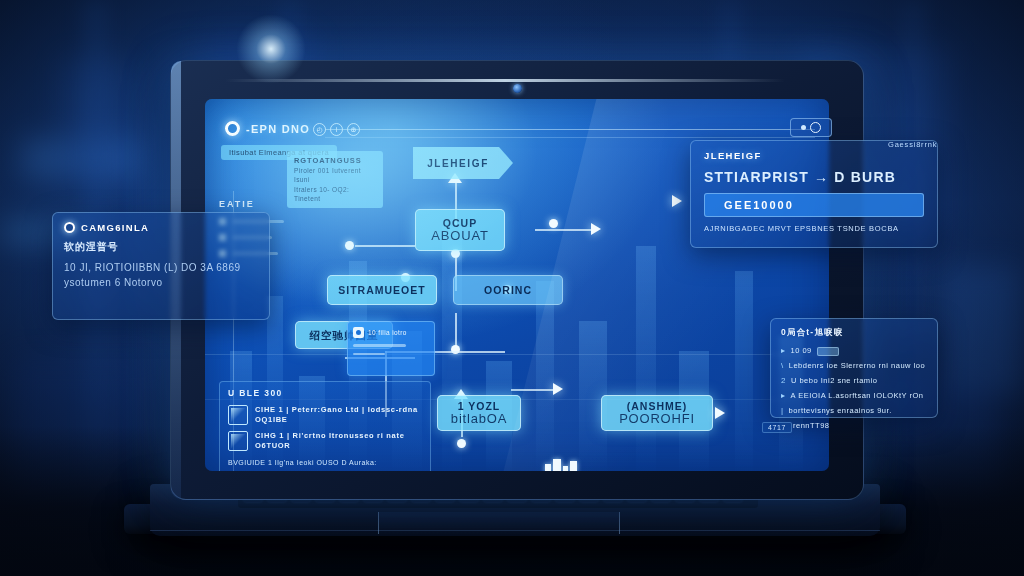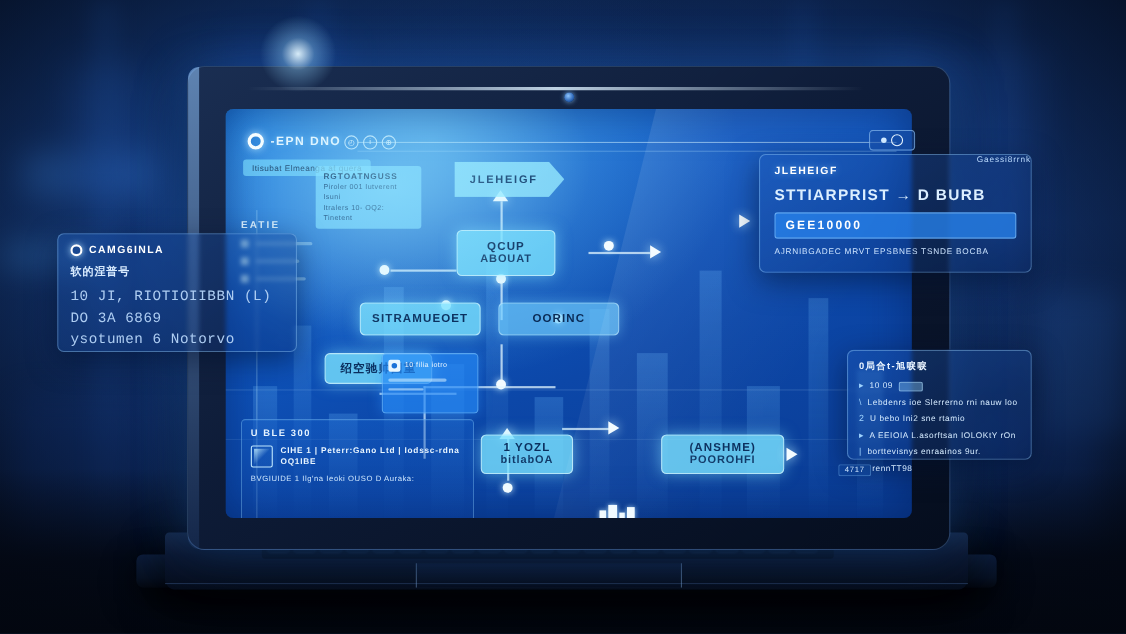--- a/index.html
+++ b/index.html
@@ -114,21 +114,21 @@
   .lcol-rule{position:absolute;left:28px;top:92px;bottom:-140px;width:1px;background:rgba(185,230,255,.35);}
 
   
   .node{position:absolute;border-radius:5px;display:flex;flex-direction:column;align-items:center;justify-content:center;
     text-align:center;padding:5px 8px;box-sizing:border-box;}
   .node.cyan{background:rgba(120,225,255,.80);color:#0b2f5e;
     box-shadow:0 0 14px rgba(130,225,255,.55), inset 0 0 0 1px rgba(235,252,255,.6);}
   .node.cyan-soft{background:rgba(110,205,255,.68);color:#0a2a55;
     box-shadow:0 0 12px rgba(120,210,255,.45), inset 0 0 0 1px rgba(225,248,255,.45);}
   .node-t1{font-size:10.5px;font-weight:bold;letter-spacing:1px;line-height:1.15;}
-  .node-t2{font-size:10px;font-weight:bold;letter-spacing:.8px;line-height:1.15;opacity:.92;}
+  .node-t2{font-size:13px;font-weight:normal;letter-spacing:.8px;line-height:1.15;opacity:.92;}
 
   .chevron{position:absolute;left:208px;top:48px;width:100px;height:32px;
     background:rgba(150,235,255,.78);
     clip-path:polygon(0 0, 86% 0, 100% 50%, 86% 100%, 0 100%);
     display:flex;align-items:center;justify-content:center;
     box-shadow:0 0 20px rgba(150,235,255,.7);}
   .chevron span{font-size:10px;font-weight:bold;color:#0b3466;letter-spacing:1.6px;padding-right:10px;}
 
   
   .conn{position:absolute;background:rgba(225,245,255,.75);}
@@ -173,29 +173,29 @@
     box-shadow:0 0 0 1px rgba(160,215,255,.38) inset, 0 8px 26px rgba(0,15,45,.5);
     backdrop-filter:blur(2px);}
 
   .card-left{left:52px;top:212px;width:218px;height:108px;padding:10px 12px;box-sizing:border-box;z-index:30;}
   .cl-hd{display:flex;align-items:center;gap:6px;margin-bottom:7px;text-align:center;}
   .cl-ring{width:11px;height:11px;border-radius:50%;border:2.5px solid #ffffff;box-sizing:border-box;
     box-shadow:0 0 7px rgba(180,225,255,.9);}
   .cl-title{font-size:9.5px;font-weight:bold;color:#ffffff;letter-spacing:1.3px;}
   .cl-sub{font-size:10px;font-weight:bold;color:#d9ecff;letter-spacing:.9px;margin-bottom:5px;}
   .cl-body{font-size:8px;color:#cfe6ff;letter-spacing:.6px;line-height:1.55;}
-  .cl-foot{margin-top:6px;font-size:13px;color:#aecdf2;letter-spacing:.5px;line-height:1.5;font-family:Liberation Mono, monospace;}
+  .cl-foot{margin-top:6px;font-size:10px;color:#aecdf2;letter-spacing:.5px;line-height:1.5;}
 
   .card-tr{left:690px;top:140px;width:248px;height:108px;padding:0;z-index:30;}
   .ctr-inner{position:absolute;inset:0;padding:10px 14px;box-sizing:border-box;}
   .ctr-l1{font-size:9.5px;font-weight:bold;color:#ffffff;letter-spacing:1.4px;margin-bottom:8px;
     text-shadow:0 0 7px rgba(130,200,255,.7);}
   .ctr-l2{font-size:14px;font-weight:bold;color:#dcefff;letter-spacing:1.2px;margin-bottom:8px;}
   .ctr-btn{height:24px;border-radius:3px;background:rgba(40,130,235,.78);
-    box-shadow:inset 0 0 0 1px rgba(170,220,255,.5);display:flex;align-items:center;padding:0 10px;}
+    box-shadow:inset 0 0 0 1px rgba(170,220,255,.5);display:flex;align-items:center;padding:0 20px;}
   .ctr-btn span{font-size:11px;font-weight:bold;color:#ffffff;letter-spacing:2px;}
   .ctr-l3{margin-top:7px;font-size:7.5px;color:#cbe3ff;letter-spacing:.7px;}
 
   .card-br{left:770px;top:318px;width:168px;height:100px;padding:9px 11px;box-sizing:border-box;z-index:30;}
   .cbr-h{font-size:8.5px;font-weight:bold;color:#eaf5ff;letter-spacing:1.2px;margin-bottom:6px;}
   .cbr-row{display:flex;align-items:center;gap:5px;font-size:7.5px;color:#d5ebff;letter-spacing:.5px;line-height:1.5;margin-bottom:3px;}
   .cbr-bullet{color:#9fd4ff;font-size:8px;}
   .cbr-pill{display:inline-block;width:22px;height:9px;border-radius:2px;background:rgba(150,215,255,.35);
     box-shadow:inset 0 0 0 1px rgba(190,230,255,.5);}
 
@@ -404,20 +404,27 @@
 
           <div class="blpanel">
             <div class="blp-h">U BLE 300</div>
             <div class="blp-row">
               <span class="blp-ic"></span>
               <span class="blp-lines">
                 <span class="blp-l1" style="display:block">CIHE 1  | Peterr:Gano Ltd  | Iodssc-rdna</span>
                 <span class="blp-l1" style="display:block">OQ1IBE</span>
               </span>
             </div>
+            <div class="blp-row">
+              <span class="blp-ic"></span>
+              <span class="blp-lines">
+                <span class="blp-l1" style="display:block">CIHG 1  | Ri'crtno  Itronusseo  ri nate</span>
+                <span class="blp-l1" style="display:block">O6TUOR</span>
+              </span>
+            </div>
             <div class="blp-l2">BVGIUIDE 1   Ilg'na  Ieoki OUSO  D Auraka:</div>
           </div>
 
         </div>
 
         <div class="screen-glare"></div>
         <div class="screen-sheen"></div>
       </div>
     </div>
   </div>

